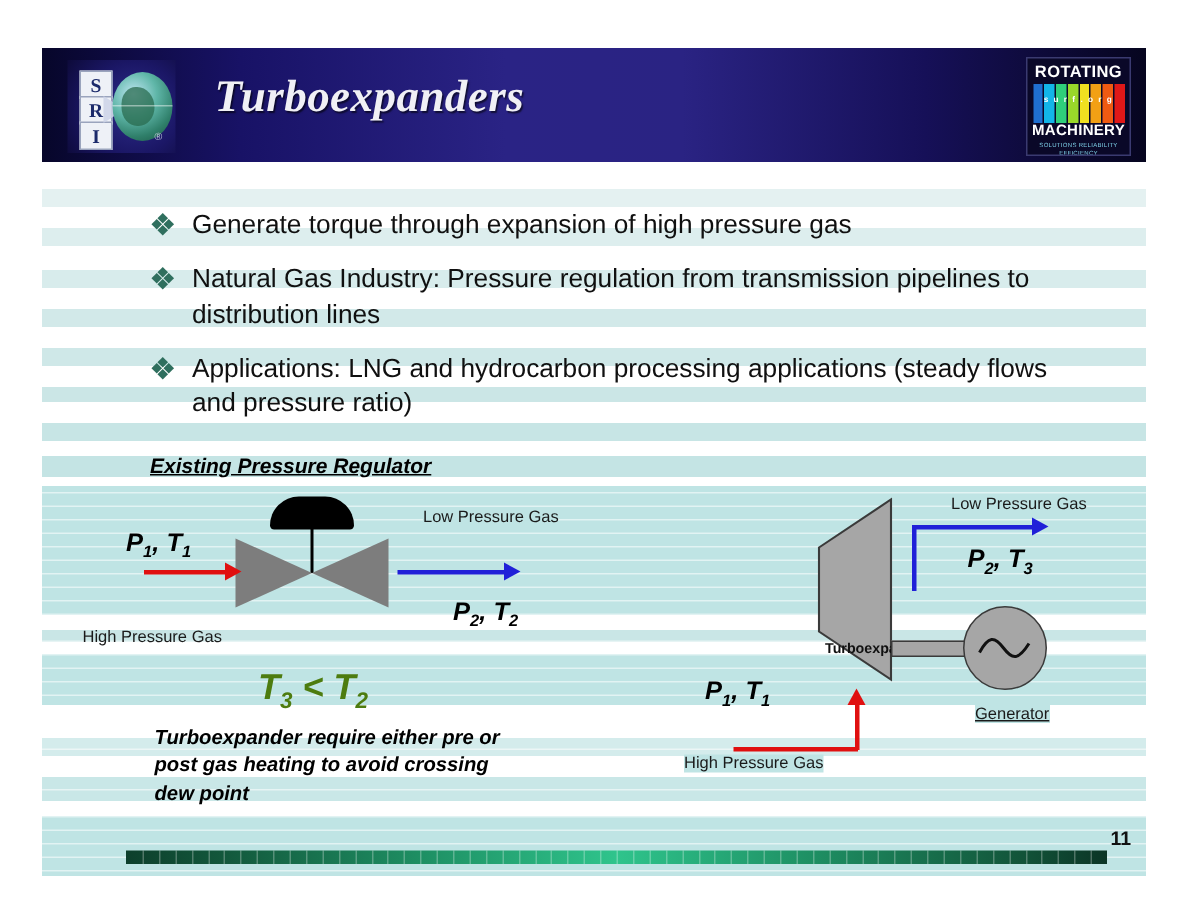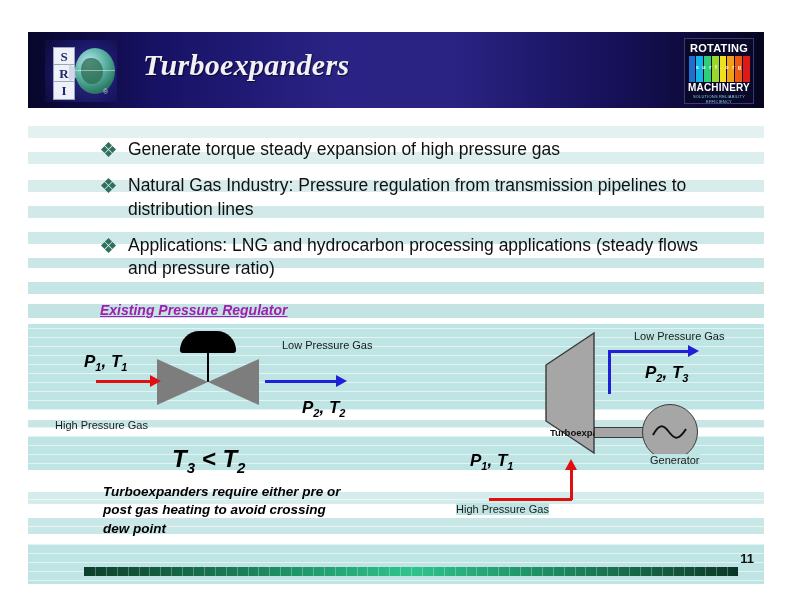--- a/index.html
+++ b/index.html
@@ -63,21 +63,21 @@
   .bullet{position:relative;padding-left:30px;margin-bottom:13px;
       font-size:17.5px;color:#101010;line-height:1.33;}
   .bullet .dia{position:absolute;left:4px;top:5px;width:13px;height:13px;}
   .dia i{position:absolute;width:5px;height:5px;background:#2f6f5e;
       transform:rotate(45deg);}
   .dia i.a{left:4px;top:0;} .dia i.b{left:0;top:4px;}
   .dia i.c{left:8px;top:4px;} .dia i.d{left:4px;top:8px;}
 
   
   .secHead{position:absolute;font-weight:bold;font-style:italic;font-size:14px;
-      color:#a21caf;text-decoration:underline;white-space:nowrap;}
+      color:#000000;text-decoration:underline;white-space:nowrap;}
 
   
   .lbl{position:absolute;font-size:11px;color:#1a1a1a;white-space:nowrap;}
   .lblHl{background:#bfe4e4;}
   .pt{position:absolute;font-weight:bold;font-style:italic;font-size:17px;
       color:#000;white-space:nowrap;}
   .pt sub{font-size:11px;}
 
   
   .valveTri{position:absolute;width:0;height:0;}
@@ -89,21 +89,21 @@
   #turboLbl{position:absolute;font-size:9.5px;font-weight:bold;color:#111;}
   #shaft{position:absolute;height:9px;background:#a6a6a6;border:1px solid #3a3a3a;}
   #genCircle{position:absolute;width:54px;height:54px;border-radius:50%;
       background:#a6a6a6;border:1.5px solid #3a3a3a;}
   #genWave{position:absolute;left:9px;top:18px;}
 
   .arrowLine{position:absolute;}
   .arrowHead{position:absolute;width:0;height:0;}
 
   
-  #tRel{position:absolute;font-weight:bold;font-style:italic;font-size:24px;color:#000000;}
+  #tRel{position:absolute;font-weight:bold;font-style:italic;font-size:24px;color:#4d7c0f;}
   #tRel sub{font-size:15px;}
   #note{position:absolute;font-weight:bold;font-style:italic;font-size:13.5px;
       color:#000;line-height:1.36;}
 
   
   #pageNum{position:absolute;right:38px;bottom:46px;font-size:13px;color:#111;
       font-weight:bold;margin-left:17px;}
   #footBar{position:absolute;left:84px;bottom:36px;width:654px;height:9px;
       background:linear-gradient(90deg,#0d3f2c 0%,#13583c 10%,#1e8f63 30%,
                  #2fc48c 50%,#1e8f63 70%,#13583c 90%,#0b3526 100%);}
@@ -212,21 +212,21 @@
   <div id="titleText">Turboexpanders</div>
 
   <div id="bullets">
     <div class="bullet">
       <span class="dia">
         <i class="a"></i>
           <i class="b"></i>
           <i class="c"></i>
           <i class="d"></i>
         </span>
-      <span>Generate torque steady expansion of high pressure gas</span>
+      <span>Generate torque through expansion of high pressure gas</span>
     </div>
     <div class="bullet">
       <span class="dia">
         <i class="a"></i>
           <i class="b"></i>
           <i class="c"></i>
           <i class="d"></i>
         </span>
       <span>Natural Gas Industry: Pressure regulation from transmission pipelines to distribution lines</span>
     </div>
@@ -274,38 +274,38 @@
 
   <div class="lbl" style="left:55px;top:419px;">High Pressure Gas</div>
   <div class="lbl lblHl" style="left:282px;top:339px;">Low Pressure Gas</div>
 
   <div id="tRel" style="left:172px;top:445px;">
     <span>T</span><sub>3</sub>
     <span>&lt;</span>
     <span>T</span><sub>2</sub>
   </div>
 
-  <div id="note" style="left:103px;top:483px;width:248px;">Turboexpanders require either pre or post gas heating to avoid crossing dew point</div>
+  <div id="note" style="left:103px;top:483px;width:248px;">Turboexpander require either pre or post gas heating to avoid crossing dew point</div>
 
 
   <div id="turbo" style="left:546px;top:387px;width:0;height:0;background:none;border:none;">
     <svg width="60" height="120" style="position:absolute;left:0;top:-54px;overflow:visible;">
       <polygon points="0,32 48,0 48,120 0,88" fill="#a6a6a6" stroke="#3a3a3a" stroke-width="1.4"></polygon>
     </svg>
   </div>
   <div id="turboLbl" style="left:550px;top:427px;">Turboexpander</div>
 
   <div id="shaft" style="left:594px;top:427px;width:50px;"></div>
 
   <div id="genCircle" style="left:642px;top:404px;">
     <svg id="genWave" width="36" height="18">
       <path d="M1,12 C7,1 11,1 17,9 C23,17 27,17 34,6" fill="none" stroke="#111" stroke-width="2"></path>
     </svg>
   </div>
-  <div class="lbl lblHl" style="left:650px;top:454px;">Generator</div>
+  <div class="lbl lblHl" style="left:650px;top:470px;text-decoration:underline;">Generator</div>
 
   <div class="arrowLine" style="left:489px;top:498px;width:83px;height:2.5px;background:#e01010;"></div>
   <div class="arrowLine" style="left:570px;top:470px;width:2.5px;height:30px;background:#e01010;"></div>
   <div class="arrowHead" style="left:565px;top:459px;
        border-left:6px solid transparent;border-right:6px solid transparent;
        border-bottom:11px solid #e01010;"></div>
 
   <div class="arrowLine" style="left:608px;top:350px;width:2.5px;height:44px;background:#2020d8;"></div>
   <div class="arrowLine" style="left:608px;top:350px;width:82px;height:2.5px;background:#2020d8;"></div>
   <div class="arrowHead" style="left:688px;top:345px;

